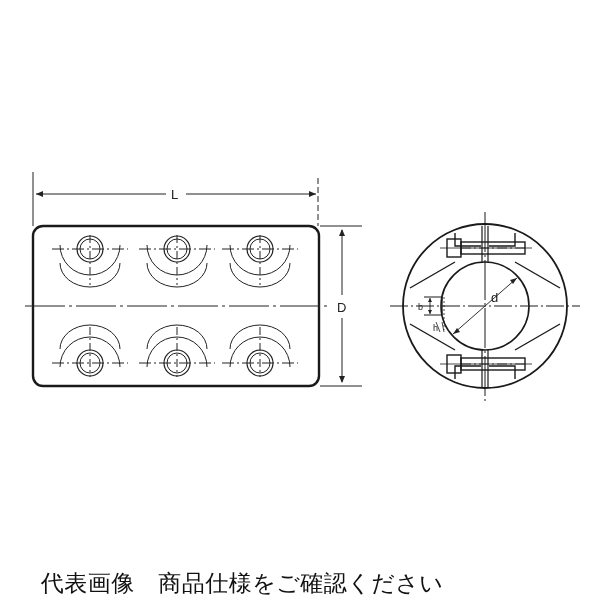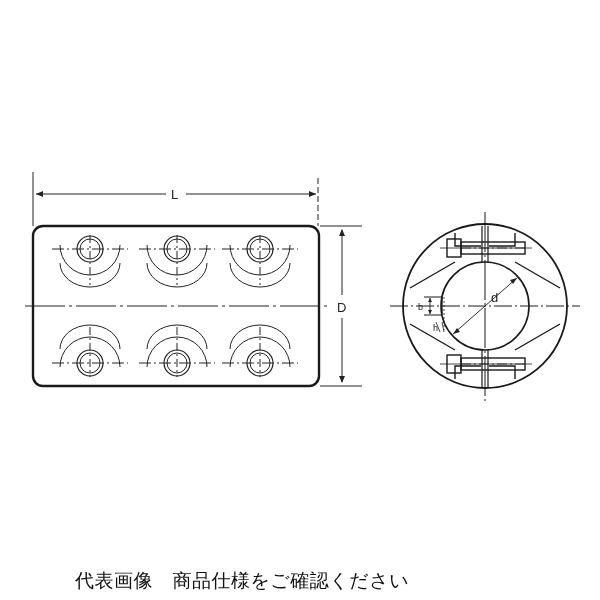--- a/index.html
+++ b/index.html
@@ -1,18 +1,18 @@
 <!DOCTYPE html>
 <html><head>
 <meta charset="utf-8">
 <style>
   html,body{margin:0;padding:0;background:#ffffff;}
   body{width:600px;height:600px;position:relative;overflow:hidden;font-family:"DejaVu Sans",sans-serif;}
   #drawing{position:absolute;left:0;top:0;width:600px;height:600px;}
-  .caption{position:absolute;left:0;top:568px;width:484px;text-align:center;font-size:19px;color:#111;letter-spacing:0.5px;font-family:"DejaVu Sans",sans-serif;}
+  .caption{position:absolute;left:0;top:568px;width:484px;text-align:center;font-size:23px;color:#111;letter-spacing:0.5px;font-family:"DejaVu Sans",sans-serif;}
   .dimlabel{font-family:"Liberation Sans",sans-serif;font-size:13px;fill:#222;}
   .dimlabel-sm{font-family:"Liberation Sans",sans-serif;font-size:9px;fill:#222;}
 </style>
 </head>
 <body>
 
 <svg id="drawing" viewBox="0 0 600 600" xmlns="http://www.w3.org/2000/svg">
   <defs>
     <g id="bolt-top">
 

